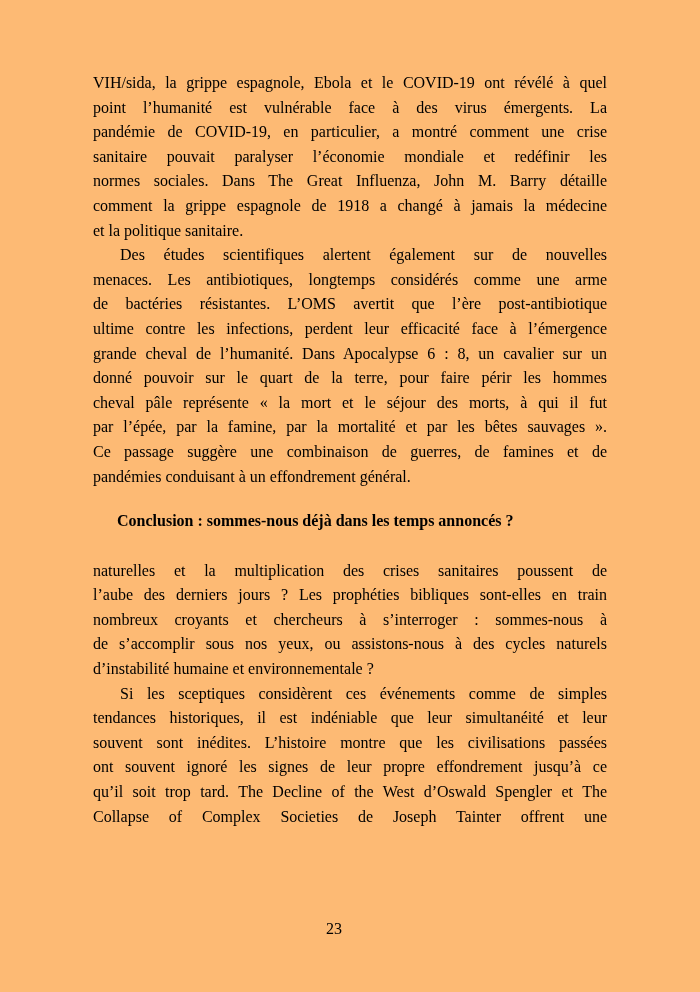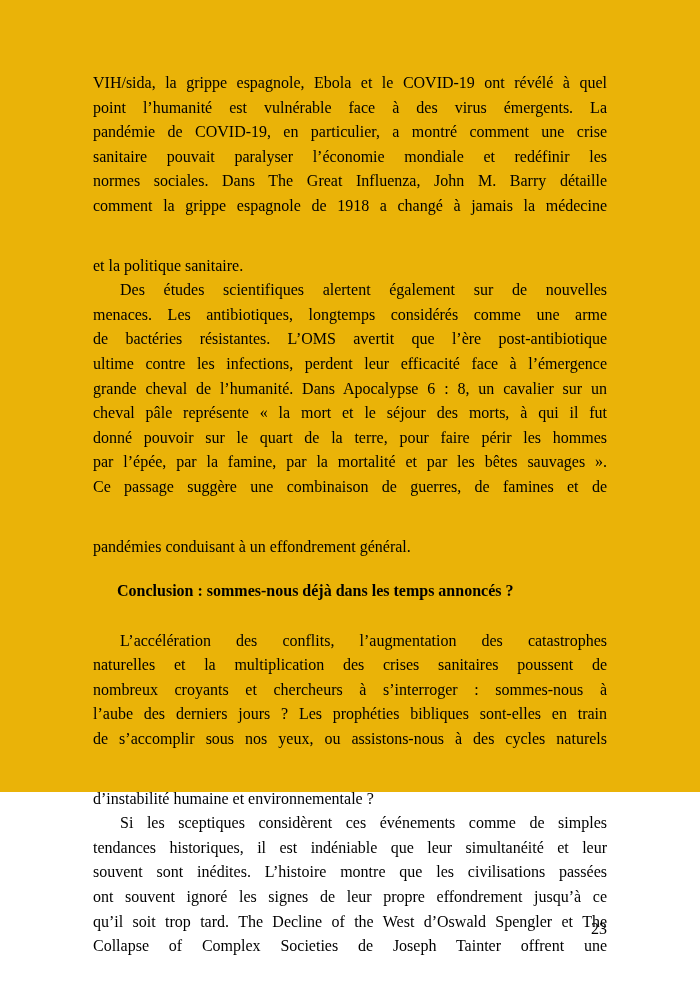--- a/index.html
+++ b/index.html
@@ -6,59 +6,58 @@
     margin: 0;
     padding: 0;
     width: 700px;
     height: 992px;
     background: #ffffff;
     overflow: hidden;
   }
   .page {
     position: relative;
     width: 700px;
-    height: 792px;
-    background: #eab308;
+    height: 992px;
+    background: #fdba74;
     font-family: "Liberation Serif", "DejaVu Serif", serif;
     color: #000000;
   }
   .text-block {
     position: absolute;
     left: 93px;
     top: 71px;
     width: 514px;
     font-size: 16px;
     line-height: 24.6px;
   }
   .paragraph { margin: 0; }
   .line {
     text-align: justify;
     text-align-last: justify;
   }
   .line.last {
     text-align: left;
     text-align-last: left;
-    margin-top: 35px;
   }
   .line.ind { text-indent: 27px; }
   .it { }
   .heading {
     font-weight: 700;
     text-indent: 24px;
     margin-top: 20px;
     margin-bottom: 25px;
     text-align: right;
     text-align-last: left;
   }
   .footer {
     position: absolute;
-    left: 93px;
+    left: 77px;
     top: 920px;
     width: 514px;
-    text-align: right;
+    text-align: center;
     font-size: 16px;
     line-height: 18px;
   }
 </style>
 </head>
 <body>
 
 <div class="page">
   <div class="text-block">
       <div class="paragraph">
@@ -71,32 +70,31 @@
         <div class="line last"><span>et la politique sanitaire.</span></div>
       </div>
       <div class="paragraph">
         <div class="line ind"><span>Des études scientifiques alertent également sur de nouvelles</span></div>
         <div class="line"><span>menaces. Les antibiotiques, longtemps considérés comme une arme</span></div>
         <div class="line"><span>de bactéries résistantes. L’OMS avertit que l’ère post-antibiotique</span></div>
         <div class="line"><span>ultime contre les infections, perdent leur efficacité face à l’émergence</span></div>
       </div>
       <div class="paragraph">
         <div class="line"><span>grande cheval de l’humanité. Dans </span><span class="it">Apocalypse 6 : 8</span><span>, un cavalier sur un</span></div>
+        <div class="line"><span class="it">donné pouvoir sur le quart de la terre, pour faire périr les hommes</span></div>
         <div class="line"><span>cheval pâle représente </span><span class="it">« la mort et le séjour des morts, à qui il fut</span></div>
-        <div class="line"><span class="it">donné pouvoir sur le quart de la terre, pour faire périr les hommes</span></div>
         <div class="line"><span class="it">par l’épée, par la famine, par la mortalité et par les bêtes sauvages »</span><span>.</span></div>
         <div class="line"><span>Ce passage suggère une combinaison de guerres, de famines et de</span></div>
         <div class="line last"><span>pandémies conduisant à un effondrement général.</span></div>
       </div>
       <div class="heading">Conclusion : sommes-nous déjà dans les temps annoncés ?</div>
       <div class="paragraph">
-        <div class="line ind"><span>L’accélération des conflits, l’augmentation des catastrophes</span></div>
         <div class="line"><span>naturelles et la multiplication des crises sanitaires poussent de</span></div>
+        <div class="line"><span>l’aube des derniers jours ? Les prophéties bibliques sont-elles en train</span></div>
         <div class="line"><span>nombreux croyants et chercheurs à s’interroger : sommes-nous à</span></div>
-        <div class="line"><span>l’aube des derniers jours ? Les prophéties bibliques sont-elles en train</span></div>
         <div class="line"><span>de s’accomplir sous nos yeux, ou assistons-nous à des cycles naturels</span></div>
         <div class="line last"><span>d’instabilité humaine et environnementale ?</span></div>
       </div>
       <div class="paragraph">
         <div class="line ind"><span>Si les sceptiques considèrent ces événements comme de simples</span></div>
         <div class="line"><span>tendances historiques, il est indéniable que leur simultanéité et leur</span></div>
         <div class="line"><span>souvent sont inédites. L’histoire montre que les civilisations passées</span></div>
         <div class="line"><span>ont souvent ignoré les signes de leur propre effondrement jusqu’à ce</span></div>
         <div class="line"><span>qu’il soit trop tard. </span><span class="it">The Decline of the West</span><span> d’Oswald Spengler et </span><span class="it">The</span></div>
         <div class="line"><span class="it">Collapse of Complex Societies</span><span> de Joseph Tainter offrent une</span></div>

